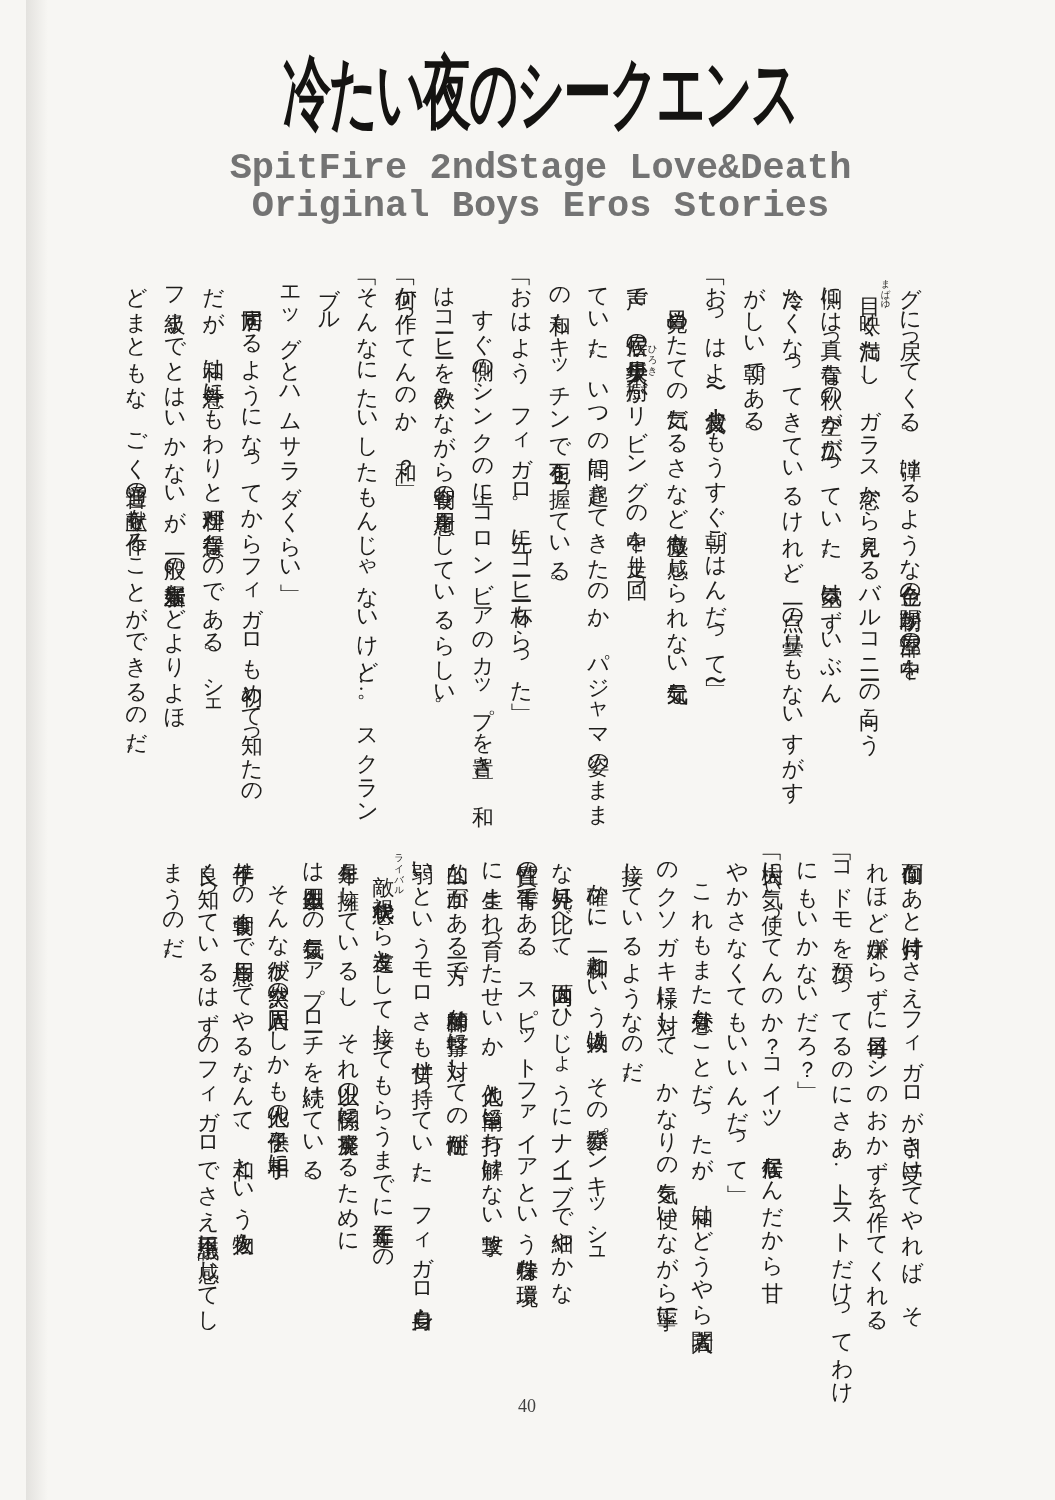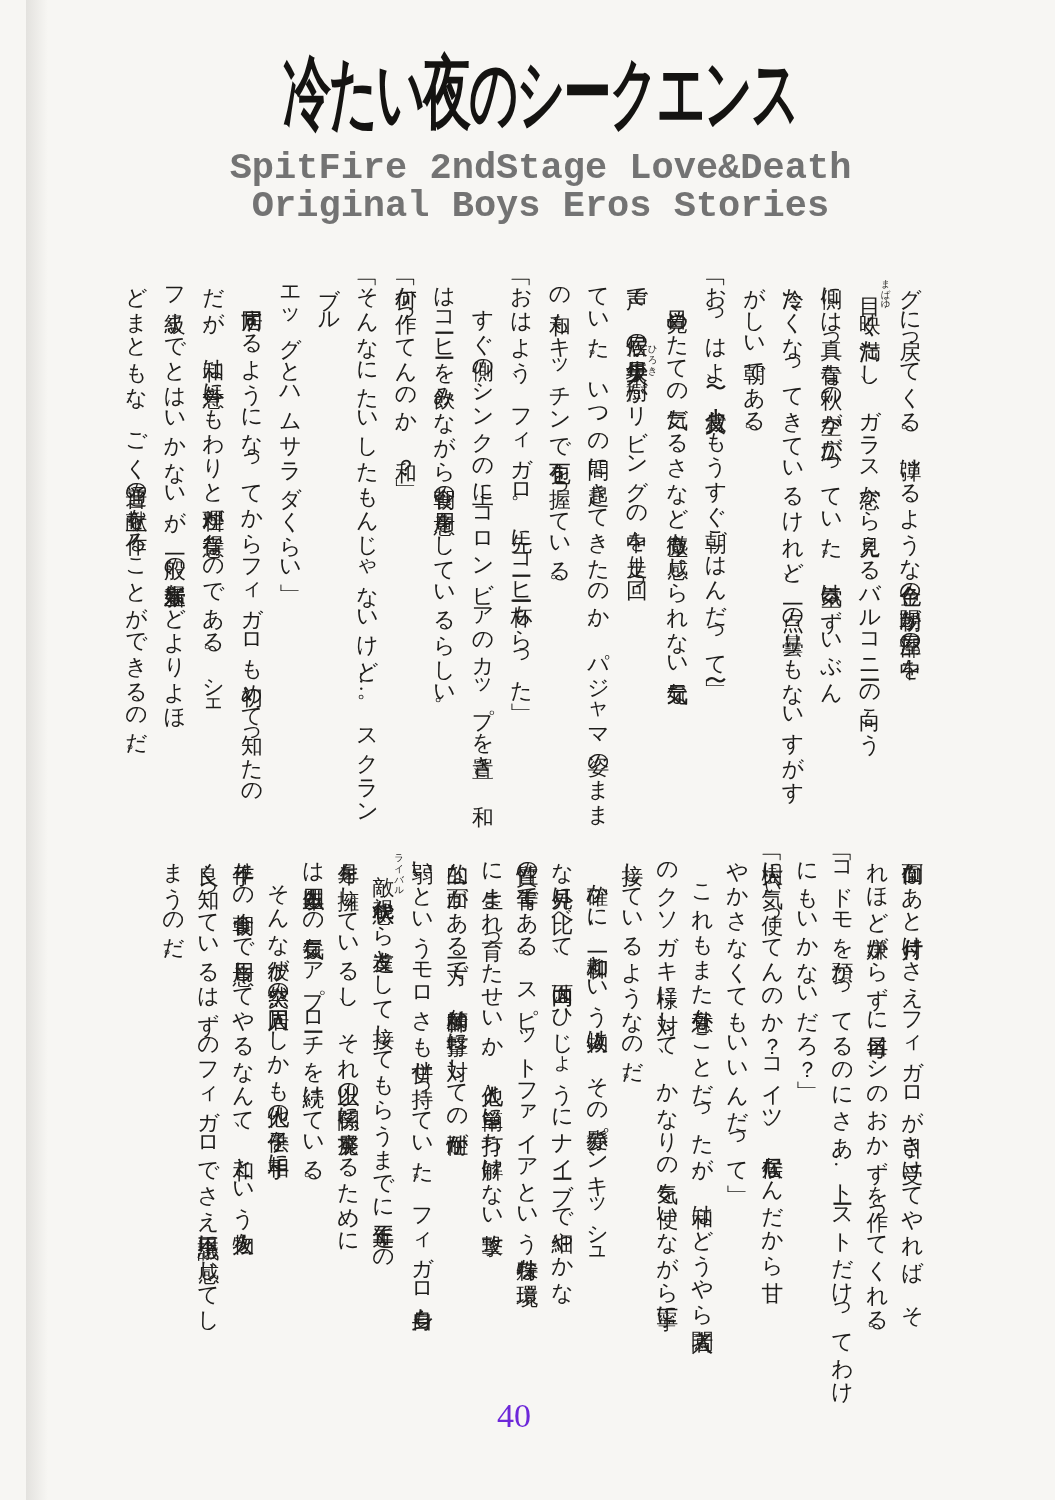--- a/index.html
+++ b/index.html
@@ -44,21 +44,21 @@
   .vblock.lower{top:847px;}
   .vline{display:block;height:100%;}
   .upper .vline{line-height:38.5px;}
   .lower .vline{line-height:35px;}
 
   ruby{ruby-position:over;}
   rt{font-size:9.5px;letter-spacing:0;color:#2a2927;}
 
   .page-number{
     position:absolute;top:1396px;left:471px;width:60px;
-    text-align:left;color:#6d28d9;font-size:34px;line-height:1.2;
+    text-align:center;color:#404040;font-size:18px;line-height:1.2;
     font-family:"Liberation Serif","DejaVu Serif",serif;
   }
 </style>
 </head>
 <body>
 
 <div class="page">
 
   <header class="title-block">
     <h1 class="jp-title">冷たい夜のシークエンス</h1>

